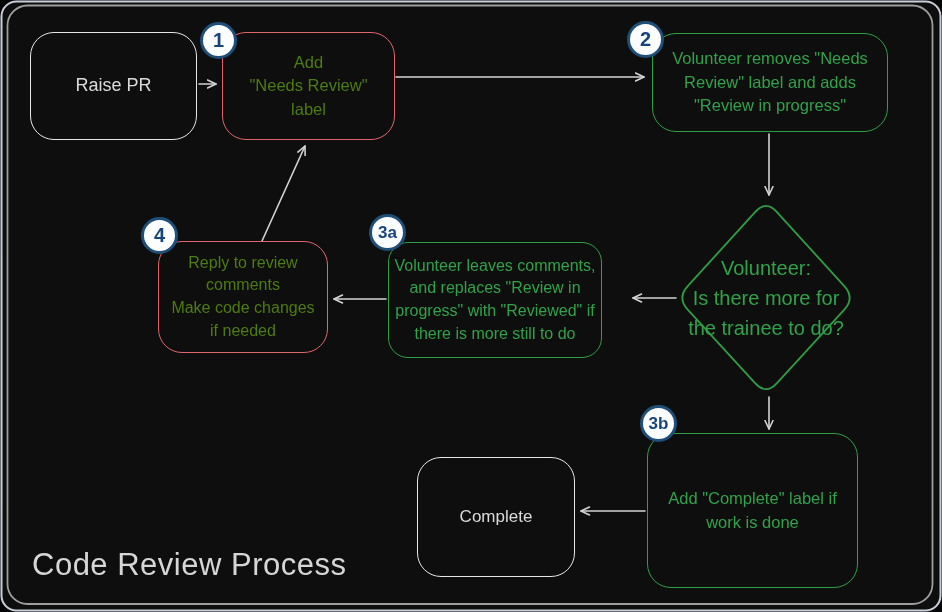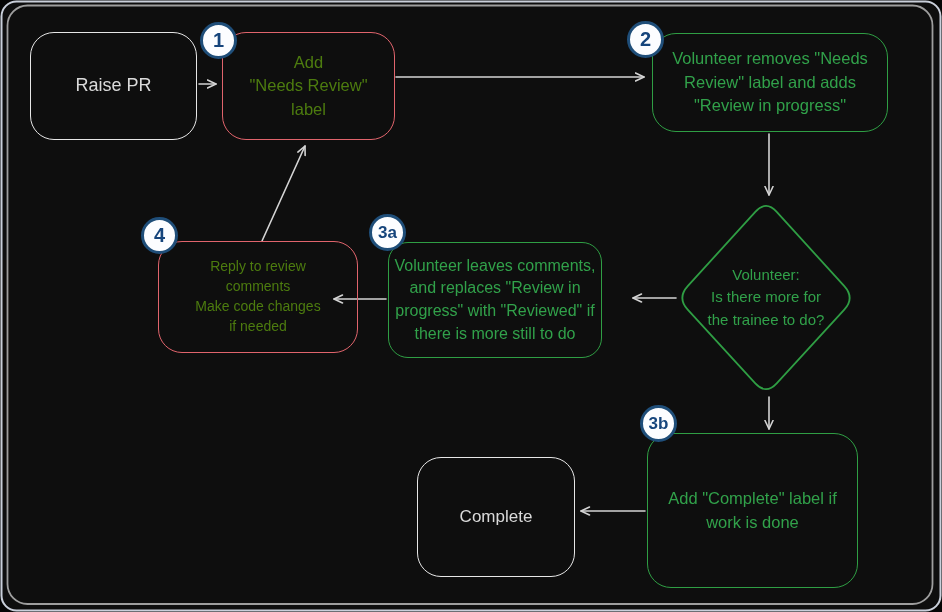--- a/index.html
+++ b/index.html
@@ -75,32 +75,32 @@
 "Needs Review"
 label</div>
   </div>
 
   <div class="node green" style="left:652px;top:33px;width:236px;height:99px;font-size:16.5px;">
     <div class="label">Volunteer removes "Needs
 Review" label and adds
 "Review in progress"</div>
   </div>
 
-  <div class="diamond-text" style="left:677px;top:200px;width:178px;height:195px;font-size:15px;">Volunteer:
+  <div class="diamond-text" style="left:677px;top:200px;width:178px;height:195px;font-size:20px;">Volunteer:
 Is there more for
 the trainee to do?</div>
 
   <div class="node green" style="left:388px;top:242px;width:214px;height:116px;font-size:16px;border-radius:20px;">
     <div class="label">Volunteer leaves comments,
 and replaces "Review in
 progress" with "Reviewed" if
 there is more still to do</div>
   </div>
 
-  <div class="node red" style="left:158px;top:241px;width:200px;height:112px;font-size:14px;">
+  <div class="node red" style="left:158px;top:241px;width:170px;height:112px;font-size:16px;">
     <div class="label">Reply to review
 comments
 Make code changes
 if needed</div>
   </div>
 
   <div class="node green" style="left:647px;top:433px;width:211px;height:155px;font-size:16.5px;">
     <div class="label">Add "Complete" label if
 work is done</div>
   </div>
@@ -108,13 +108,14 @@
   <div class="node plain" style="left:417px;top:457px;width:158px;height:120px;font-size:17px;">
     <div class="label">Complete</div>
   </div>
 
   <div class="badge" style="left:200px;top:22px;font-size:20px;">1</div>
   <div class="badge" style="left:627px;top:21px;font-size:20px;">2</div>
   <div class="badge" style="left:369px;top:214px;font-size:17px;text-align:right;">3a</div>
   <div class="badge" style="left:141px;top:217px;font-size:20px;">4</div>
   <div class="badge" style="left:640px;top:405px;font-size:17px;">3b</div>
 
+  <div class="title">Code Review Process</div>
 </div>
 
 </body></html>

